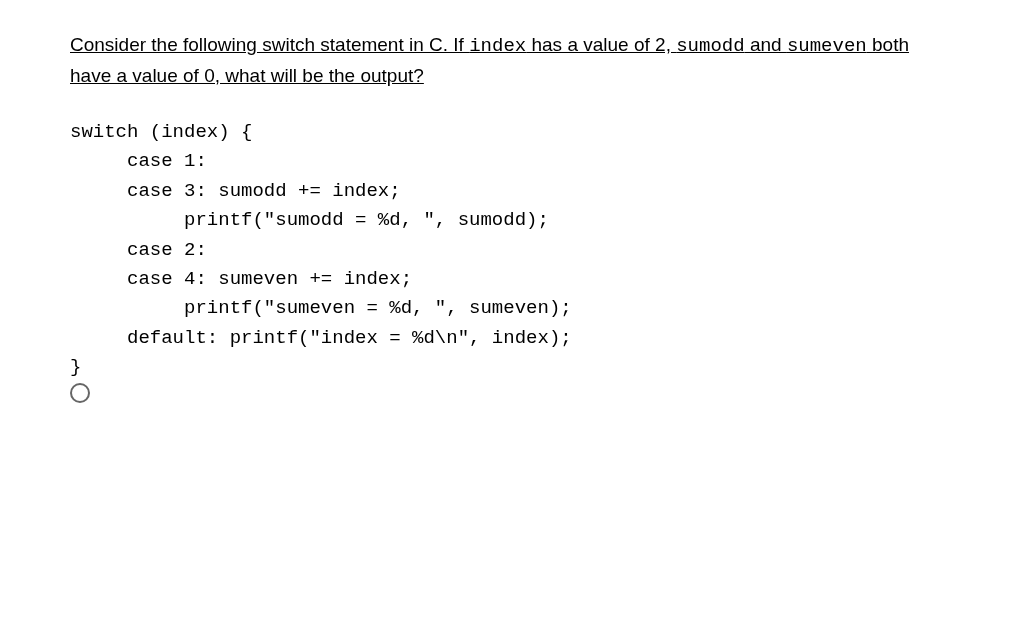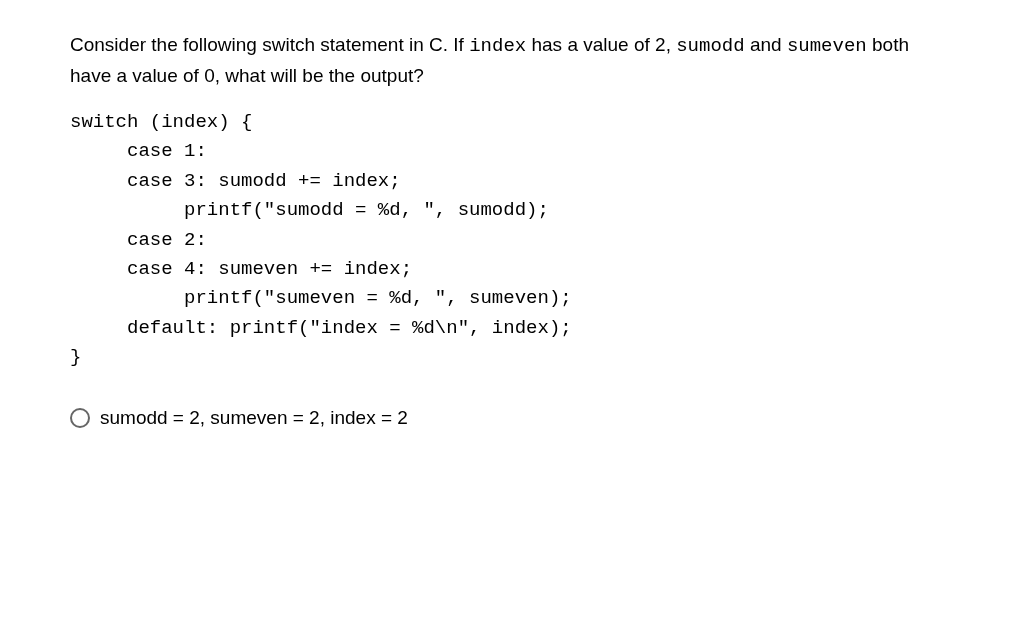--- a/index.html
+++ b/index.html
@@ -10,29 +10,29 @@
     body {
       font-family: Arial, Helvetica, sans-serif;
       background: #ffffff;
       padding: 30px 70px;
       width: 1024px;
       font-size: 19px;
       color: #000000;
       line-height: 1.6;
     }
     .question-text {
-      margin-bottom: 16px;
+      margin-bottom: 26px;
+      text-decoration: underline;
     }
     .question-text .mono {
       font-family: "Courier New", Courier, monospace;
     }
     .code-block {
       font-family: "Courier New", Courier, monospace;
       white-space: pre;
-      margin-bottom: 30px;
       line-height: 1.55;
       font-size: 19px;
     }
     .options {
       display: flex;
       flex-direction: column;
       gap: 10px;
     }
     .option {
       display: flex;
@@ -64,15 +64,14 @@
           printf("sumodd = %d, ", sumodd);
      case 2:
      case 4: sumeven += index;
           printf("sumeven = %d, ", sumeven);
      default: printf("index = %d\n", index);
 }</div>
 
 <div class="options">
   <div class="option">
     <div class="radio"></div>
-    <div class="option-label">sumodd = 2, sumeven = 2, index = 2</div>
   </div>
 </div>
 
 </body></html>

